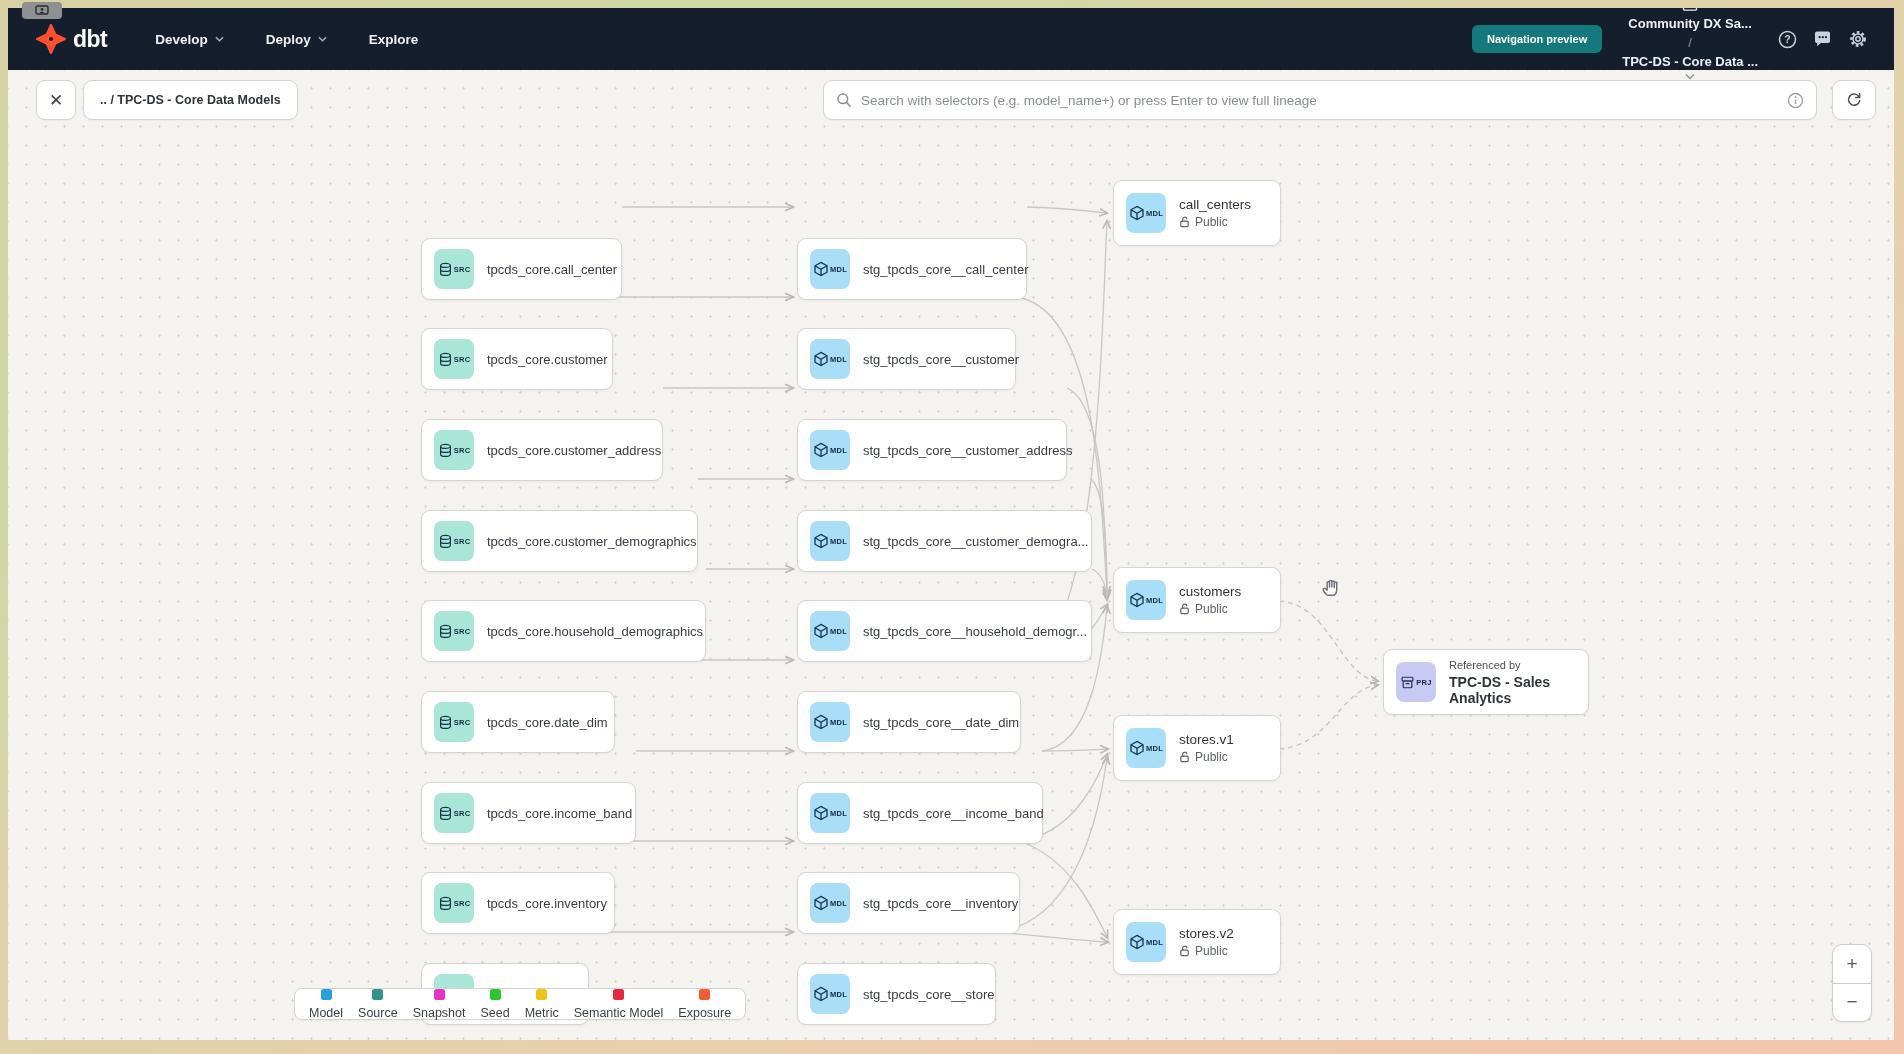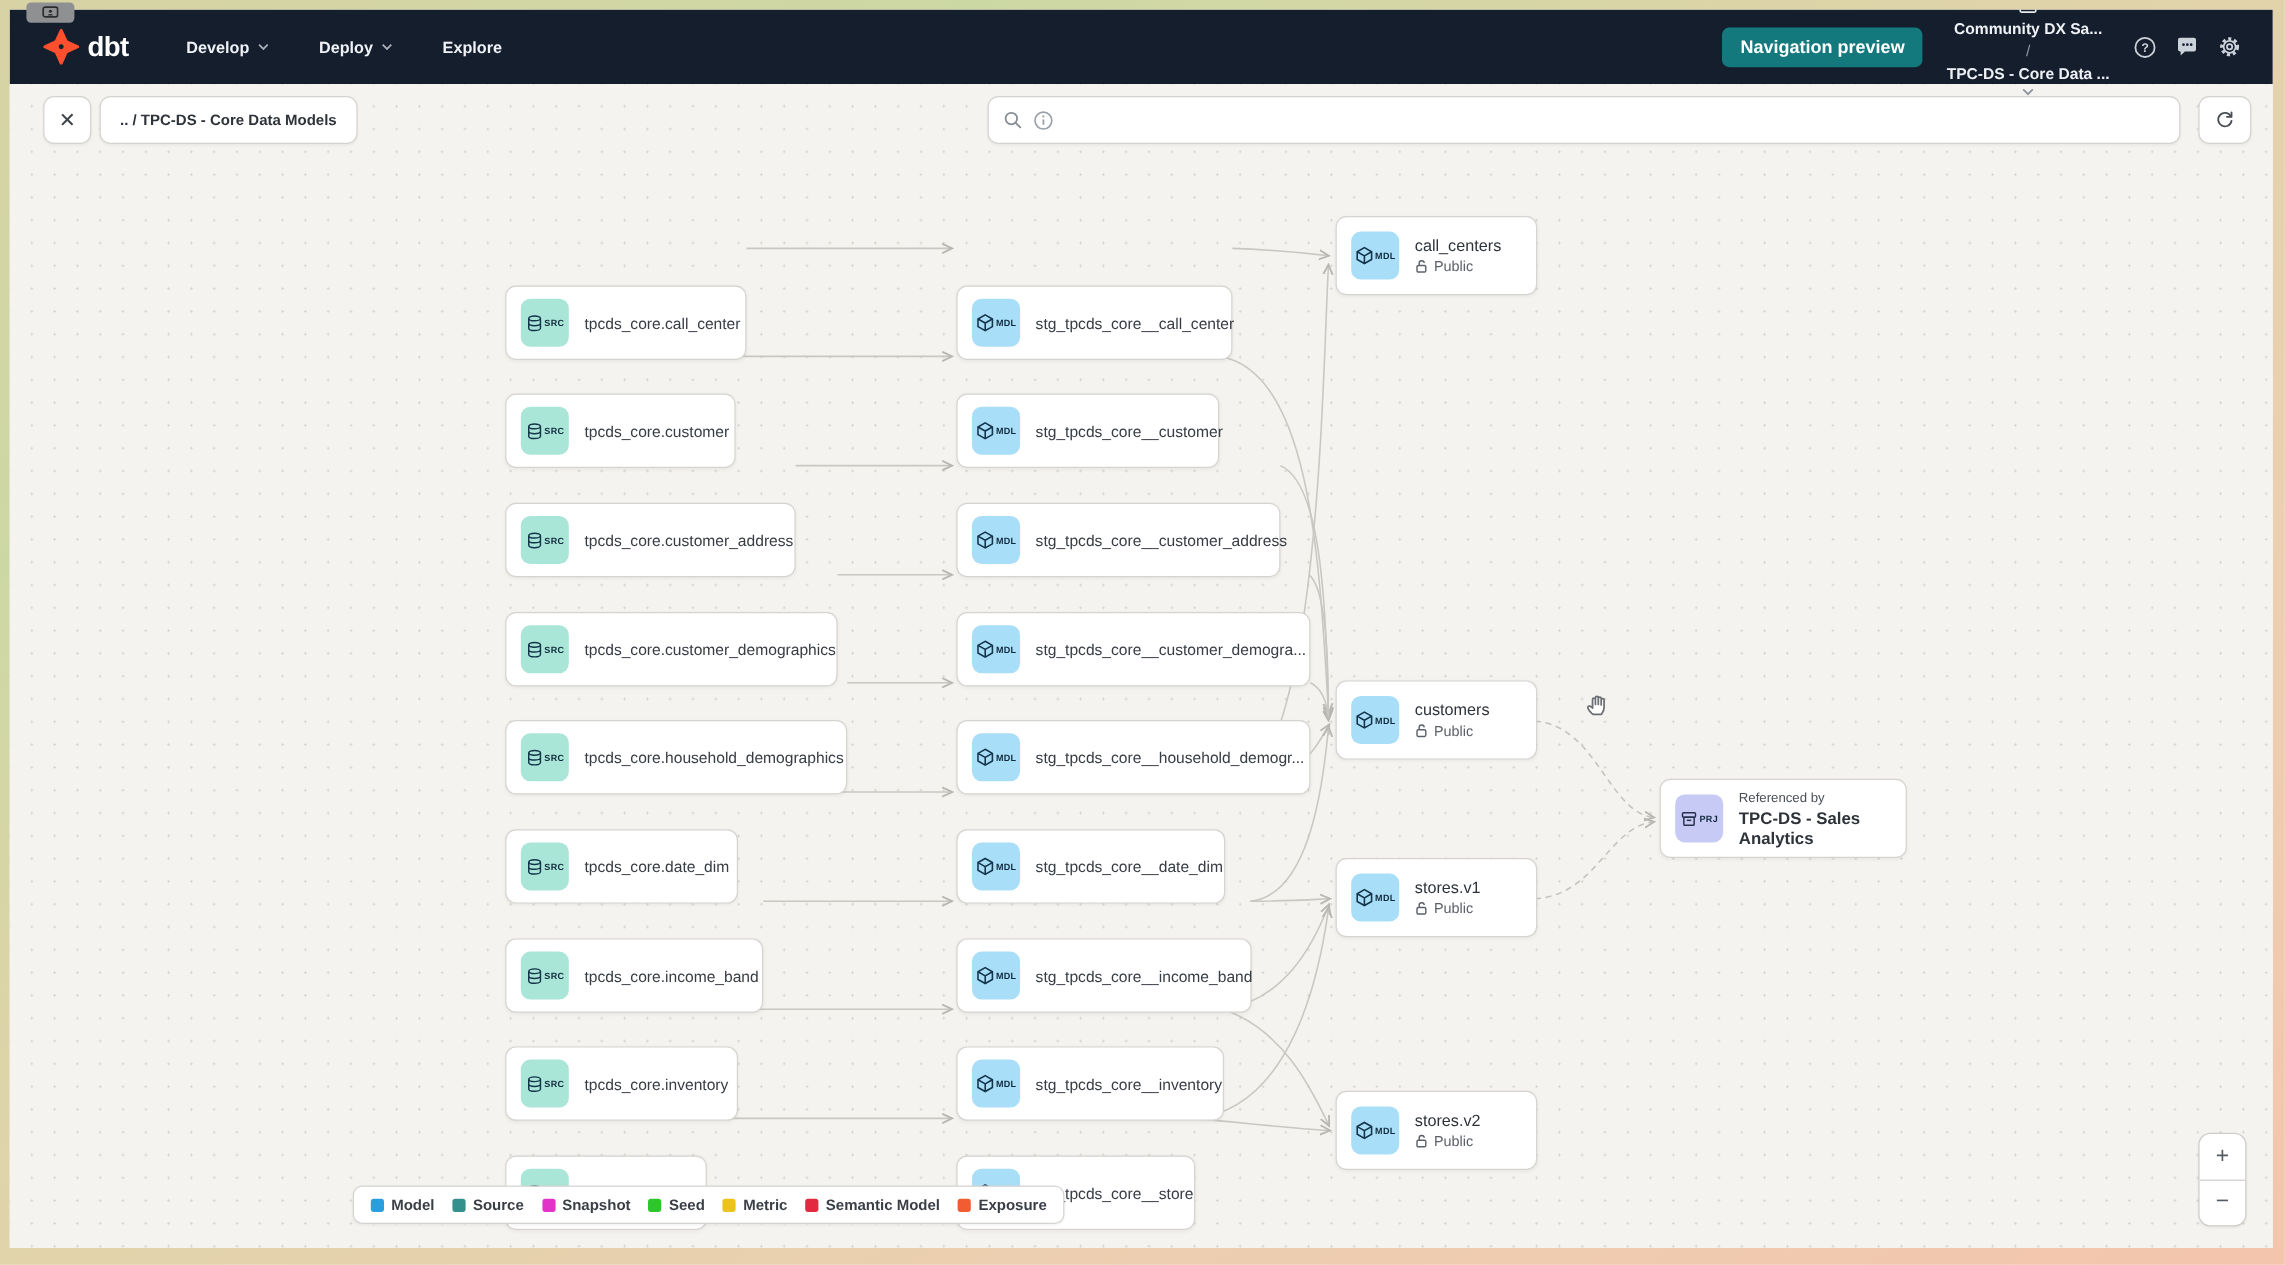--- a/index.html
+++ b/index.html
@@ -14,21 +14,21 @@
   .screenshare-tab { position:absolute; left:22px; top:2px; width:40px; height:17px; background:#8f9092; border-radius:4px; z-index:50; display:flex; align-items:center; justify-content:center; }
   .screenshare-tab svg { display:block; }
 
   
   .navbar { position:absolute; left:0; top:0; right:0; height:62px; background:#151e2d; display:flex; align-items:center; padding:0 26px 0 28px; z-index:20; }
   .brand { display:flex; align-items:center; gap:7px; margin-right:48px; cursor:pointer; }
   .brand-text { color:#ffffff; font-size:23px; font-weight:700; letter-spacing:-0.5px; }
   .nav-menu { display:flex; align-items:center; gap:42px; }
   .nav-item { display:flex; align-items:center; gap:7px; color:#eef1f5; font-size:13.5px; font-weight:700; cursor:pointer; }
   .nav-right { margin-left:auto; display:flex; align-items:center; gap:20px; }
-  .preview-btn { background:#14797c; color:#fff; font-size:15px; font-weight:700; padding:8px 15px; border-radius:6px; border:none; cursor:pointer; font-family:inherit; }
+  .preview-btn { background:#14797c; color:#fff; font-size:11px; font-weight:700; padding:8px 15px; border-radius:6px; border:none; cursor:pointer; font-family:inherit; }
   .crumbs { display:flex; align-items:center; gap:4px; color:#eef1f5; font-size:13px; font-weight:700;flex-direction:column; }
   .crumb-sep { color:#8d95a3; font-weight:400; }
   .nav-icons { display:flex; align-items:center; gap:16px; }
   .nav-icon { cursor:pointer; display:flex; align-items:center; }
 
   
   .tool-btn { position:absolute; background:#fff; border:1px solid #d5d3cf; border-radius:9px; display:flex; align-items:center; justify-content:center; cursor:pointer; box-shadow:0 1px 2px rgba(0,0,0,.04); }
   .close-btn { left:28px; top:72px; width:40px; height:40px; font-size:17px; color:#3e434b; }
   .lineage-chip { left:75px; top:72px; height:40px; padding:0 16px; font-size:12.5px; font-weight:700; color:#2e333a; width:auto; }
   .search-wrap { position:absolute; left:815px; top:72px; width:994px; height:40px; background:#fff; border:1px solid #d5d3cf; border-radius:9px; display:flex; align-items:center; padding:0 12px; gap:9px; box-shadow:0 1px 2px rgba(0,0,0,.04); }
@@ -56,21 +56,21 @@
   .prj-name { font-size:14px; font-weight:700; color:#2e333a; }
 
   
   .hand-cursor { position:absolute; left:1311px; top:505px; pointer-events:none; }
 
   
   .footer-group { position:absolute; left:25px; bottom:18px; display:flex; align-items:center; background:#fff; border:1px solid #d5d3cf; border-radius:9px; padding:2px; height:36px; box-shadow:0 1px 2px rgba(0,0,0,.04); }
   .lenses-btn { display:flex; align-items:center; gap:8px; background:#1f5c55; color:#fff; font-size:13px; font-weight:700; border:none; border-radius:7px; padding:0 13px; height:30px; cursor:pointer; font-family:inherit; }
   .resource-btn { display:flex; align-items:center; gap:8px; background:#fff; color:#2e333a; font-size:13px; font-weight:700; border:none; padding:0 13px; height:30px; cursor:pointer; font-family:inherit; }
   .legend-box { position:absolute; left:286px; bottom:20px; display:flex; align-items:center; gap:15px; background:#fff; border:1px solid #d5d3cf; border-radius:8px; padding:0 14px; height:32px; box-shadow:0 1px 2px rgba(0,0,0,.04); }
-  .legend-item { display:flex; align-items:center; gap:6px; font-size:12.5px; font-weight:700; color:#3a3f46; }
+  .legend-item { display:flex; align-items:center; gap:6px; font-size:12.5px; font-weight:400; color:#3a3f46;flex-direction:column; }
   .swatch { width:11px; height:11px; border-radius:2.5px; display:inline-block; }
 
   
   .zoomer { position:absolute; right:22px; bottom:18px; width:40px; height:78px; background:#fff; border:1px solid #cfcdc9; border-radius:10px; display:flex; flex-direction:column; overflow:hidden; box-shadow:0 1px 2px rgba(0,0,0,.05); }
   .zoomer button { flex:1; border:none; background:transparent; font-size:19px; color:#555b62; cursor:pointer; font-family:inherit; }
   .zoomer button:first-child { border-bottom:1px solid #cfcdc9; }
 </style>
 </head>
 <body>
 
@@ -506,20 +506,21 @@
   </div>
 
   <div class="tool-btn close-btn">✕</div>
   <div class="tool-btn lineage-chip">.. / TPC-DS - Core Data Models</div>
 
   <div class="search-wrap">
     <svg width="16" height="16" viewBox="0 0 16 16">
         <circle cx="6.8" cy="6.8" r="4.8" fill="none" stroke="#878d95" stroke-width="1.5"></circle>
         <line x1="10.4" y1="10.4" x2="14.2" y2="14.2" stroke="#878d95" stroke-width="1.5" stroke-linecap="round"></line>
       </svg>
+    <input type="text" placeholder="Search with selectors (e.g. model_name+) or press Enter to view full lineage" style="">
     <svg width="17" height="17" viewBox="0 0 17 17">
         <circle cx="8.5" cy="8.5" r="7" fill="none" stroke="#9aa0a8" stroke-width="1.4"></circle>
         <line x1="8.5" y1="7.5" x2="8.5" y2="12" stroke="#9aa0a8" stroke-width="1.5"></line>
         <circle cx="8.5" cy="5" r="0.9" fill="#9aa0a8"></circle>
       </svg>
   </div>
 
   <div class="tool-btn refresh-btn">
     <svg width="18" height="18" viewBox="0 0 18 18">
       <path d="M14.1,6.1 A5.6,5.6 0 1 0 14.6,9.8" fill="none" stroke="#4a4f57" stroke-width="1.5" stroke-linecap="round"></path>

